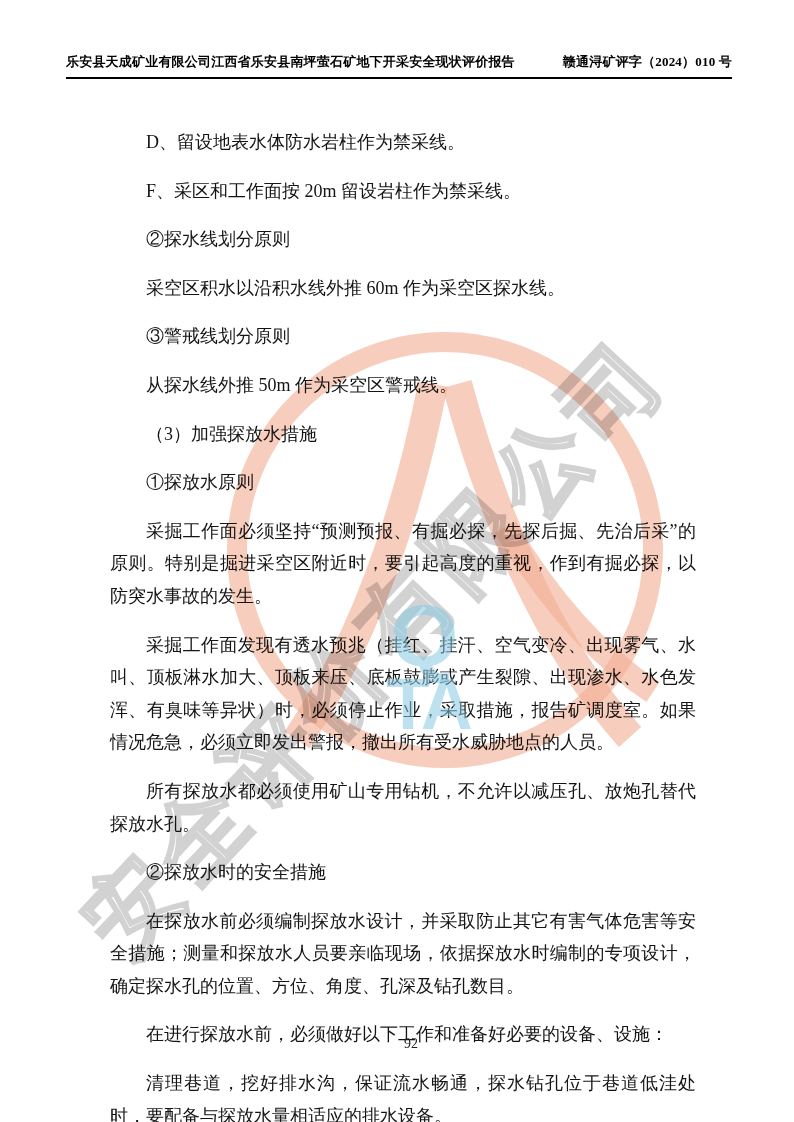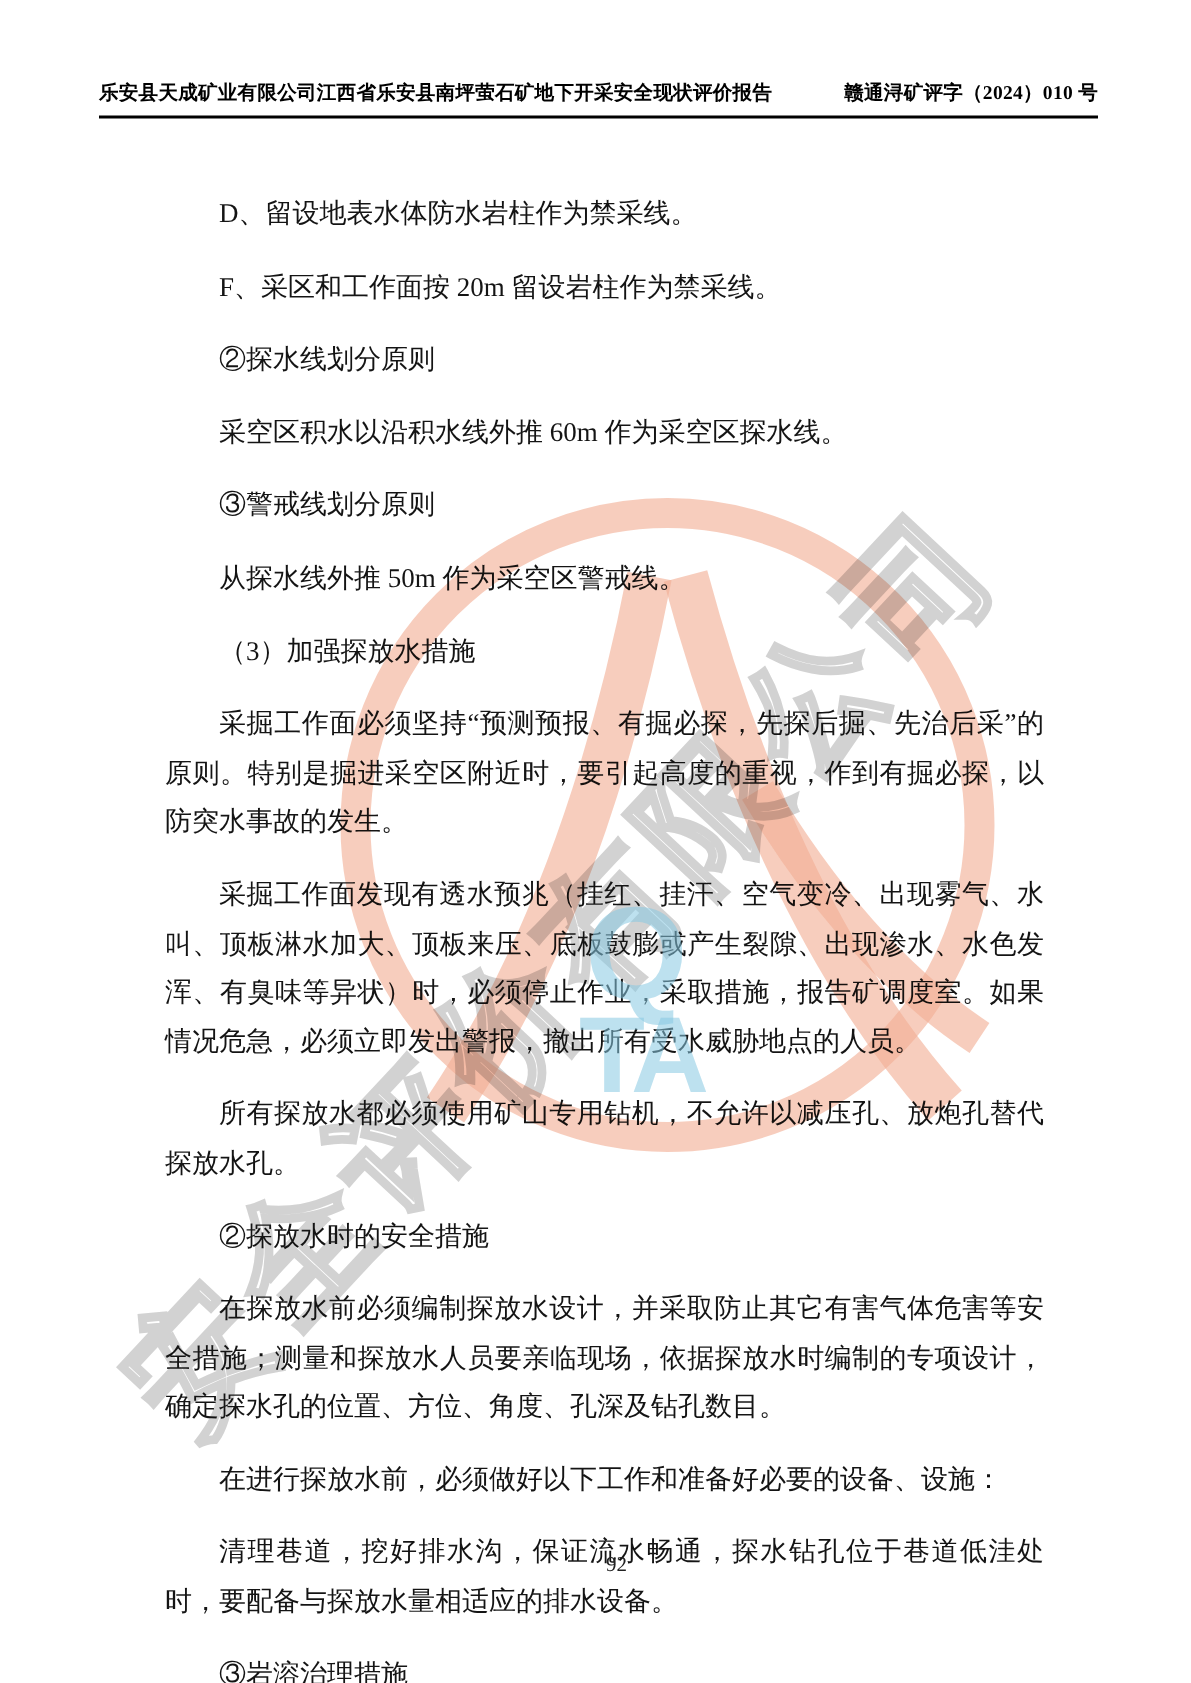--- a/index.html
+++ b/index.html
@@ -84,20 +84,21 @@
   </div>
 
   <div class="body-text">
       <p>D、留设地表水体防水岩柱作为禁采线。</p>
       <p>F、采区和工作面按 20m 留设岩柱作为禁采线。</p>
       <p>②探水线划分原则</p>
       <p>采空区积水以沿积水线外推 60m 作为采空区探水线。</p>
       <p>③警戒线划分原则</p>
       <p>从探水线外推 50m 作为采空区警戒线。</p>
       <p>（3）加强探放水措施</p>
+      <p>①探放水原则</p>
       <p>采掘工作面必须坚持“预测预报、有掘必探，先探后掘、先治后采”的原则。特别是掘进采空区附近时，要引起高度的重视，作到有掘必探，以防突水事故的发生。</p>
       <p>采掘工作面发现有透水预兆（挂红、挂汗、空气变冷、出现雾气、水叫、顶板淋水加大、顶板来压、底板鼓膨或产生裂隙、出现渗水、水色发浑、有臭味等异状）时，必须停止作业，采取措施，报告矿调度室。如果情况危急，必须立即发出警报，撤出所有受水威胁地点的人员。</p>
       <p>所有探放水都必须使用矿山专用钻机，不允许以减压孔、放炮孔替代探放水孔。</p>
       <p>②探放水时的安全措施</p>
       <p>在探放水前必须编制探放水设计，并采取防止其它有害气体危害等安全措施；测量和探放水人员要亲临现场，依据探放水时编制的专项设计，确定探水孔的位置、方位、角度、孔深及钻孔数目。</p>
       <p>在进行探放水前，必须做好以下工作和准备好必要的设备、设施：</p>
       <p>清理巷道，挖好排水沟，保证流水畅通，探水钻孔位于巷道低洼处时，要配备与探放水量相适应的排水设备。</p>
       <p>③岩溶治理措施</p>
     </div>
 

